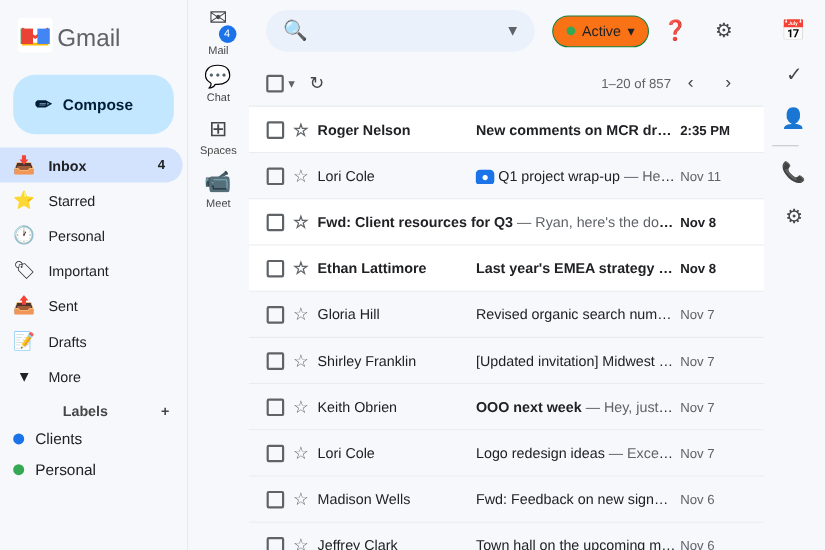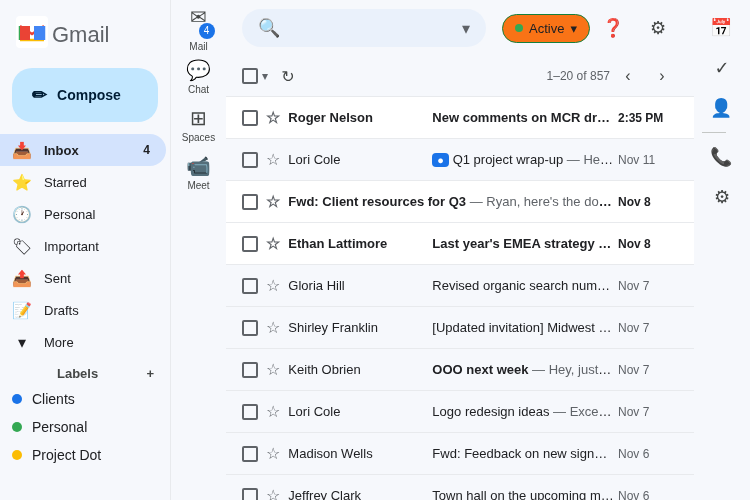--- a/index.html
+++ b/index.html
@@ -133,24 +133,20 @@
 
   <div class="label-item">
         <span class="label-dot" style="background:#1a73e8"></span>
     <span>Clients</span>
       </div>
       <div class="label-item">
         <span class="label-dot" style="background:#34a853"></span>
     <span>Personal</span>
       </div>
       <div class="label-item">
-        <span class="label-dot" style="background:#fbbc04"></span>
-    <span>Project Dot</span>
-      </div>
-      <div class="label-item">
     </div>
     </div>
 
 </div>
 
 <div class="mini-sidebar">
   <div id="mini-sidebar-items">
       <div class="mini-btn">
         <span class="mini-btn-icon">✉</span>
     <span class="mini-notification">4</span>

